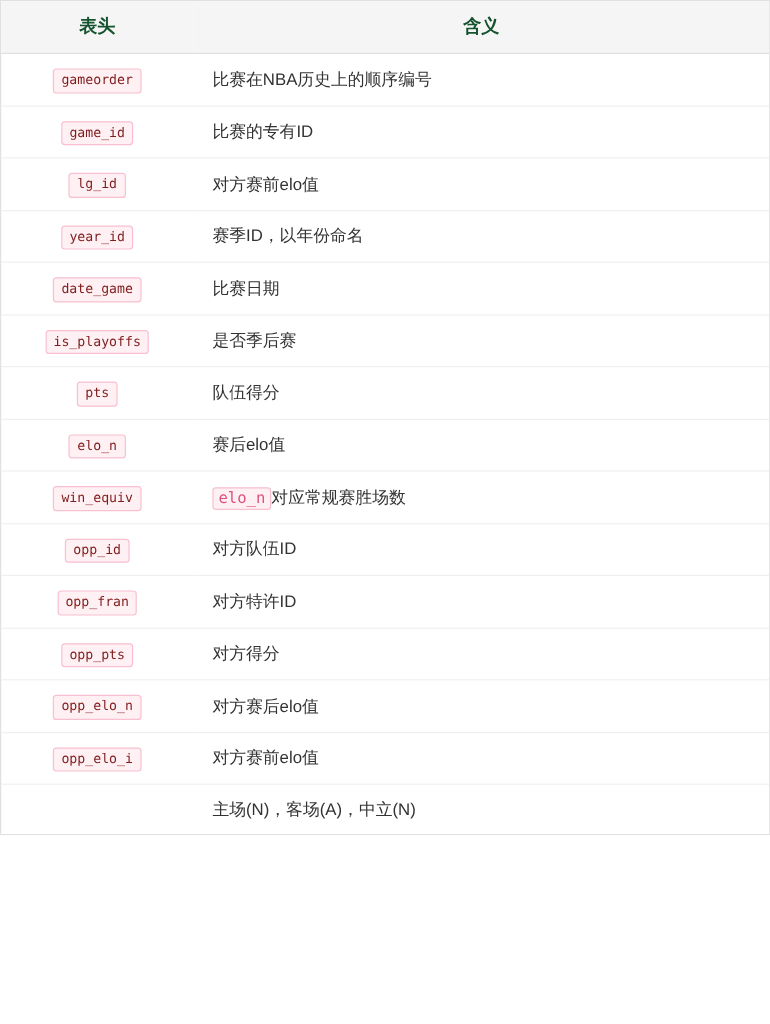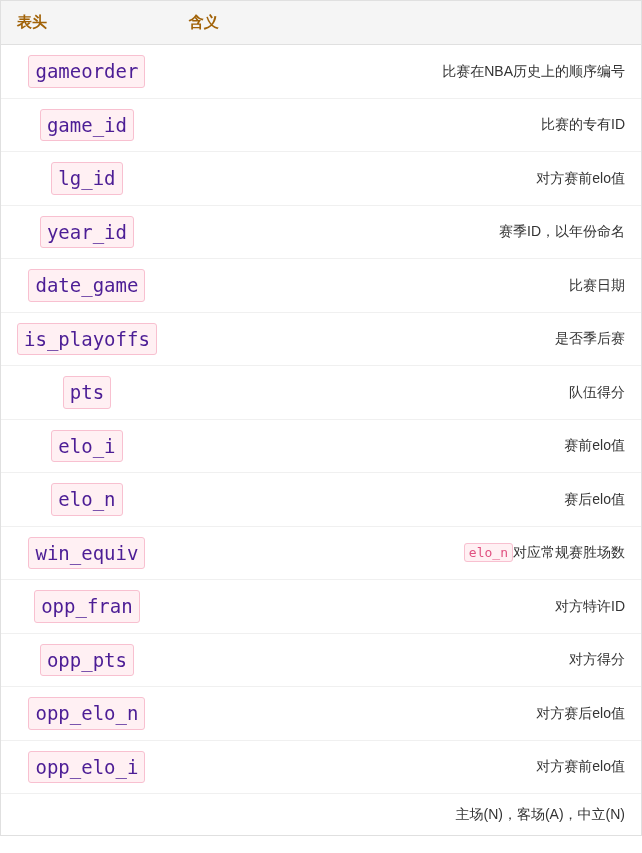--- a/index.html
+++ b/index.html
@@ -24,55 +24,55 @@
       width: 100%;
       border-collapse: collapse;
     }
 
     thead tr {
       background: #f5f5f5;
     }
 
     thead th {
       padding: 12px 16px;
-      text-align: left;
+      text-align: center;
       font-weight: bold;
       font-size: 15px;
-      color: #a16207;
+      color: #14532d;
       border-bottom: 1px solid #e0e0e0;
     }
 
     tbody tr {
       border-bottom: 1px solid #f0f0f0;
     }
 
     tbody tr:last-child {
       border-bottom: none;
     }
 
     tbody td {
       padding: 10px 16px;
-      text-align: right;
+      text-align: left;
       line-height: 1.5;
     }
 
     tbody td:first-child {
       width: 160px;
       text-align: center;
     }
 
     .code-tag {
       display: inline-block;
       background: #fff0f3;
-      color: #4c1d95;
+      color: #7f1d1d;
       border: 1px solid #f8c0d0;
       border-radius: 3px;
       padding: 1px 6px;
       font-family: monospace;
-      font-size: 19px;
+      font-size: 11px;
     }
 
     .inline-code {
       display: inline;
       background: #fff0f3;
       color: #e05080;
       border: 1px solid #f8c0d0;
       border-radius: 3px;
       padding: 1px 4px;
       font-family: monospace;
@@ -113,30 +113,30 @@
         </tr>
         <tr>
           <td><span class="code-tag">is_playoffs</span></td>
           <td>是否季后赛</td>
         </tr>
         <tr>
           <td><span class="code-tag">pts</span></td>
           <td>队伍得分</td>
         </tr>
         <tr>
-          <td><span class="code-tag">elo_i</span></td>
-          <td>赛前elo值</td>
-        </tr>
-        <tr>
           <td><span class="code-tag">elo_n</span></td>
           <td>赛后elo值</td>
         </tr>
         <tr>
           <td><span class="code-tag">win_equiv</span></td>
           <td><span class="inline-code">elo_n</span>对应常规赛胜场数</td>
+        </tr>
+        <tr>
+          <td><span class="code-tag">opp_id</span></td>
+          <td>对方队伍ID</td>
         </tr>
         <tr>
           <td><span class="code-tag">opp_fran</span></td>
           <td>对方特许ID</td>
         </tr>
         <tr>
           <td><span class="code-tag">opp_pts</span></td>
           <td>对方得分</td>
         </tr>
         <tr>

